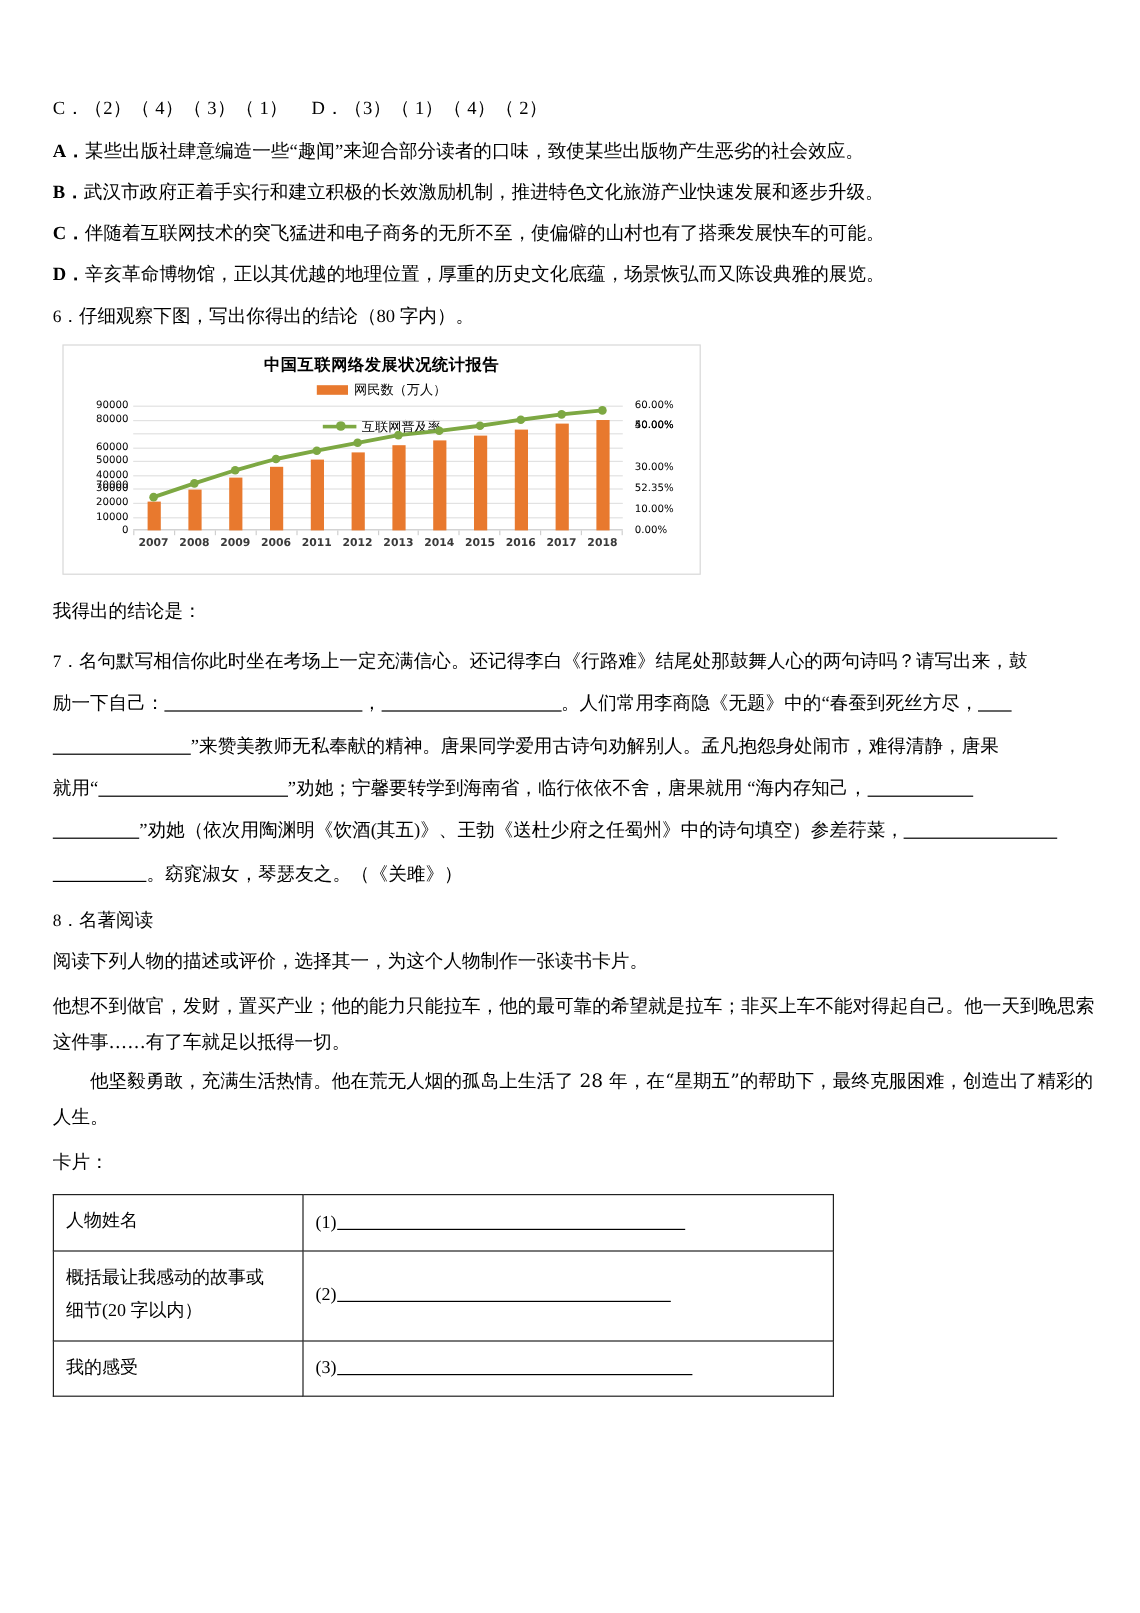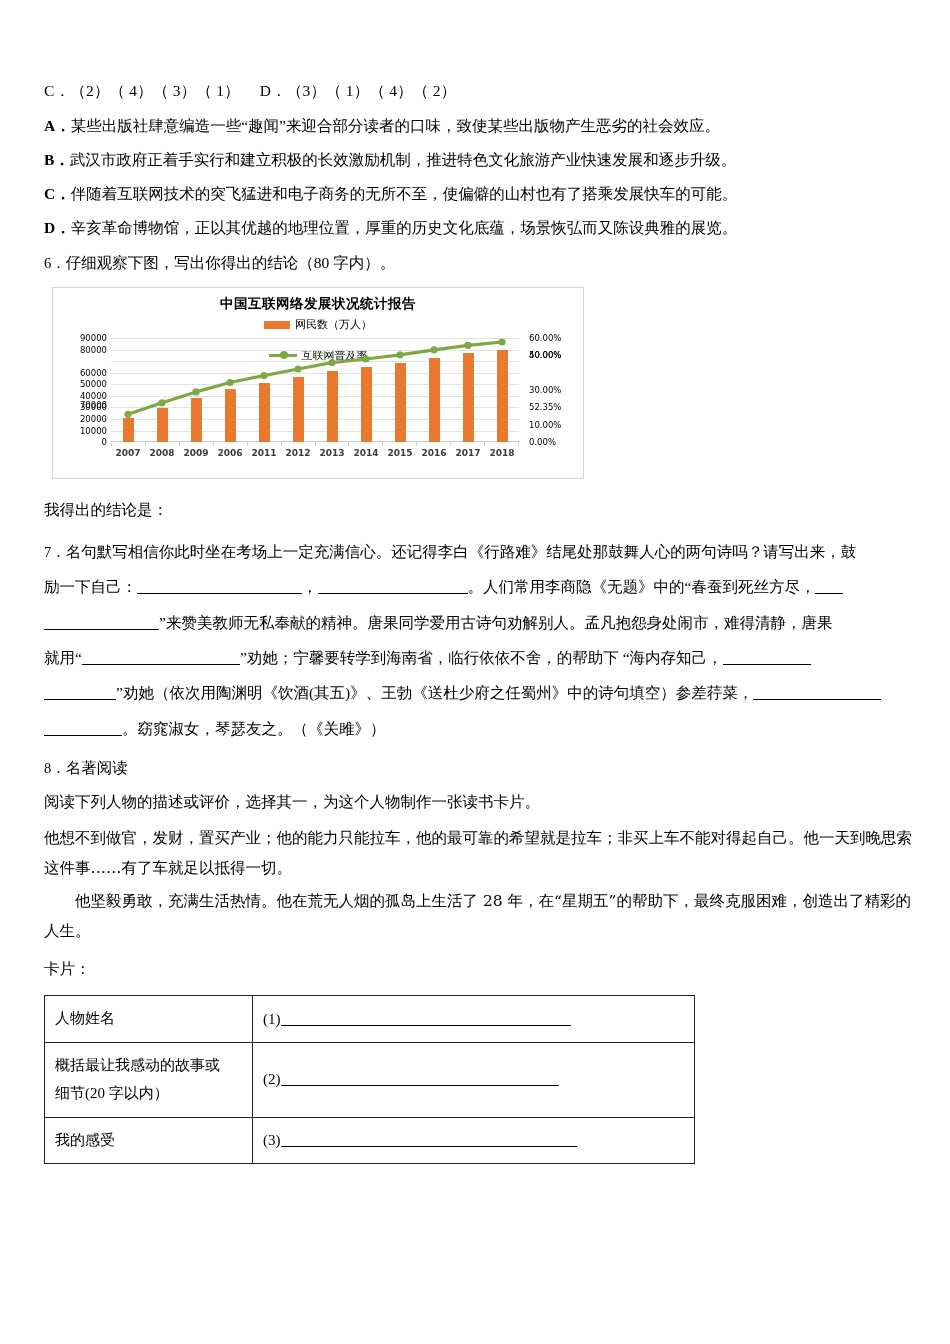--- a/index.html
+++ b/index.html
@@ -332,21 +332,21 @@
   <div class="para" style="margin-top:12px;">
     <span class="qnum">7．</span><span>名句默写相信你此时坐在考场上一定充满信心。还记得李白《行路难》结尾处那鼓舞人心的两句诗吗？请写出来，鼓</span>
   </div>
   <div class="para" style="margin-top:6px;">
     <span>励一下自己：</span><span class="blank" style="width:165px;"></span><span>，</span><span class="blank" style="width:150px;"></span><span>。人们常用李商隐《无题》中的“春蚕到死丝方尽，</span><span class="blank" style="width:28px;"></span>
   </div>
   <div class="para" style="margin-top:6px;">
     <span class="blank" style="width:115px;"></span><span>”来赞美教师无私奉献的精神。唐果同学爱用古诗句劝解别人。孟凡抱怨身处闹市，难得清静，唐果</span>
   </div>
   <div class="para" style="margin-top:6px;">
-    <span>就用“</span><span class="blank" style="width:158px;"></span><span>”劝她；宁馨要转学到海南省，临行依依不舍，的帮助下 “海内存知己，</span><span class="blank" style="width:88px;"></span>
+    <span>就用“</span><span class="blank" style="width:158px;"></span><span>”劝她；宁馨要转学到海南省，临行依依不舍，唐果就用 “海内存知己，</span><span class="blank" style="width:88px;"></span>
   </div>
   <div class="para" style="margin-top:6px;">
     <span class="blank" style="width:72px;"></span><span>”劝她（依次用陶渊明《饮酒(其五)》、王勃《送杜少府之任蜀州》中的诗句填空）参差荇菜，</span><span class="blank" style="width:128px;"></span>
   </div>
   <div class="para" style="margin-top:6px;">
     <span class="blank" style="width:78px;"></span><span>。窈窕淑女，琴瑟友之。（《关雎》）</span>
   </div>
 
   <div class="para" style="margin-top:10px;">
     <span class="qnum">8．</span><span>名著阅读</span>

